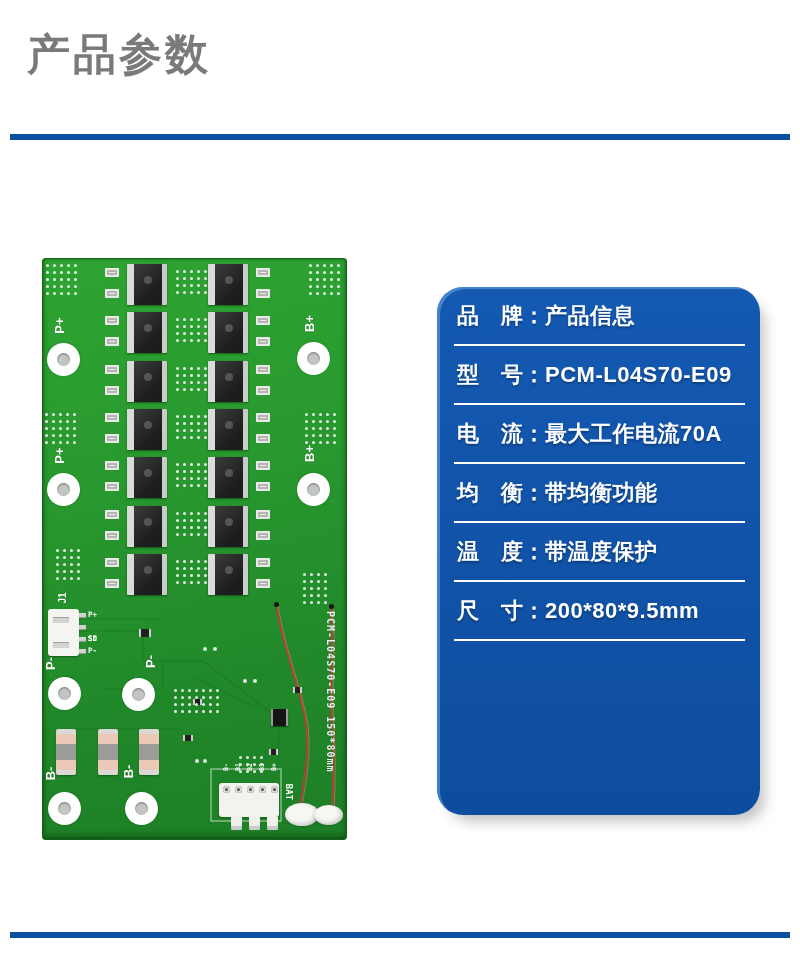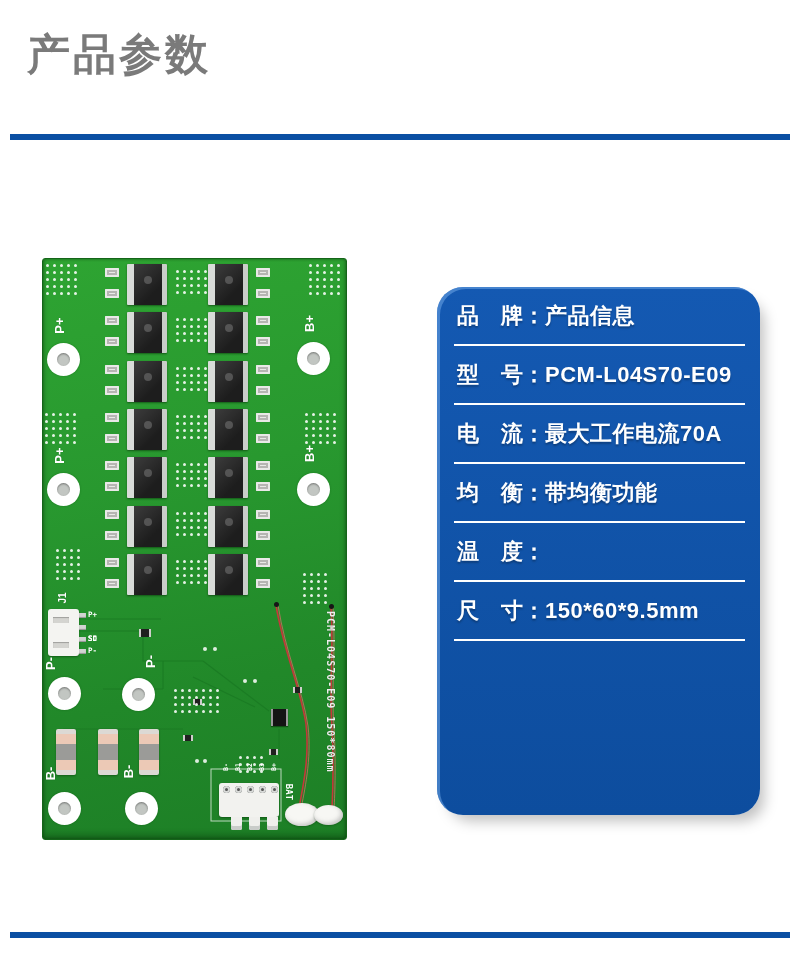--- a/index.html
+++ b/index.html
@@ -595,22 +595,23 @@
       <div class="card-row">
         <span class="lbl">电　流：</span>
         <span class="val">最大工作电流70A</span>
       </div>
       <div class="card-row">
         <span class="lbl">均　衡：</span>
         <span class="val">带均衡功能</span>
       </div>
       <div class="card-row">
         <span class="lbl">温　度：</span>
+        <span class="val">带温度保护</span>
       </div>
       <div class="card-row">
         <span class="lbl">尺　寸：</span>
-        <span class="val">150*60*9.5mm</span>
+        <span class="val">200*80*9.5mm</span>
       </div>
     </div>
   </aside>
 
   <div class="rule rule-bottom"></div>
 </div>
 
 </body></html>

